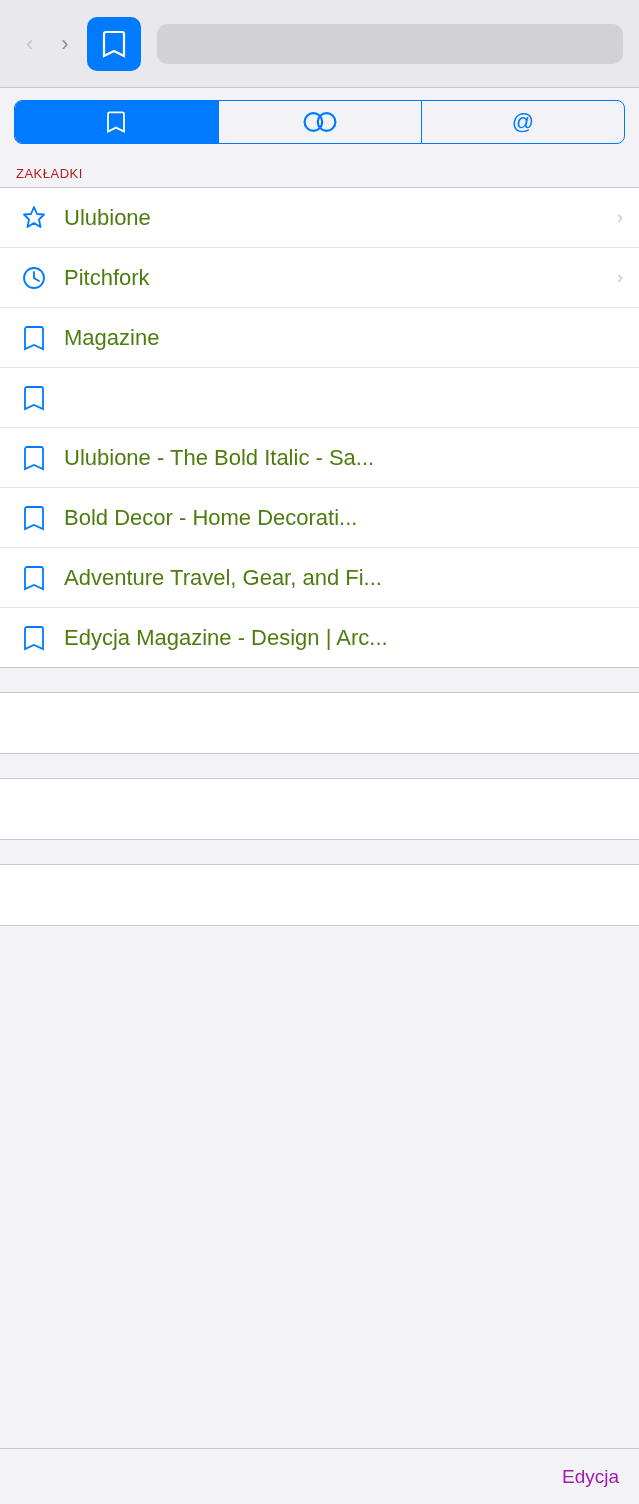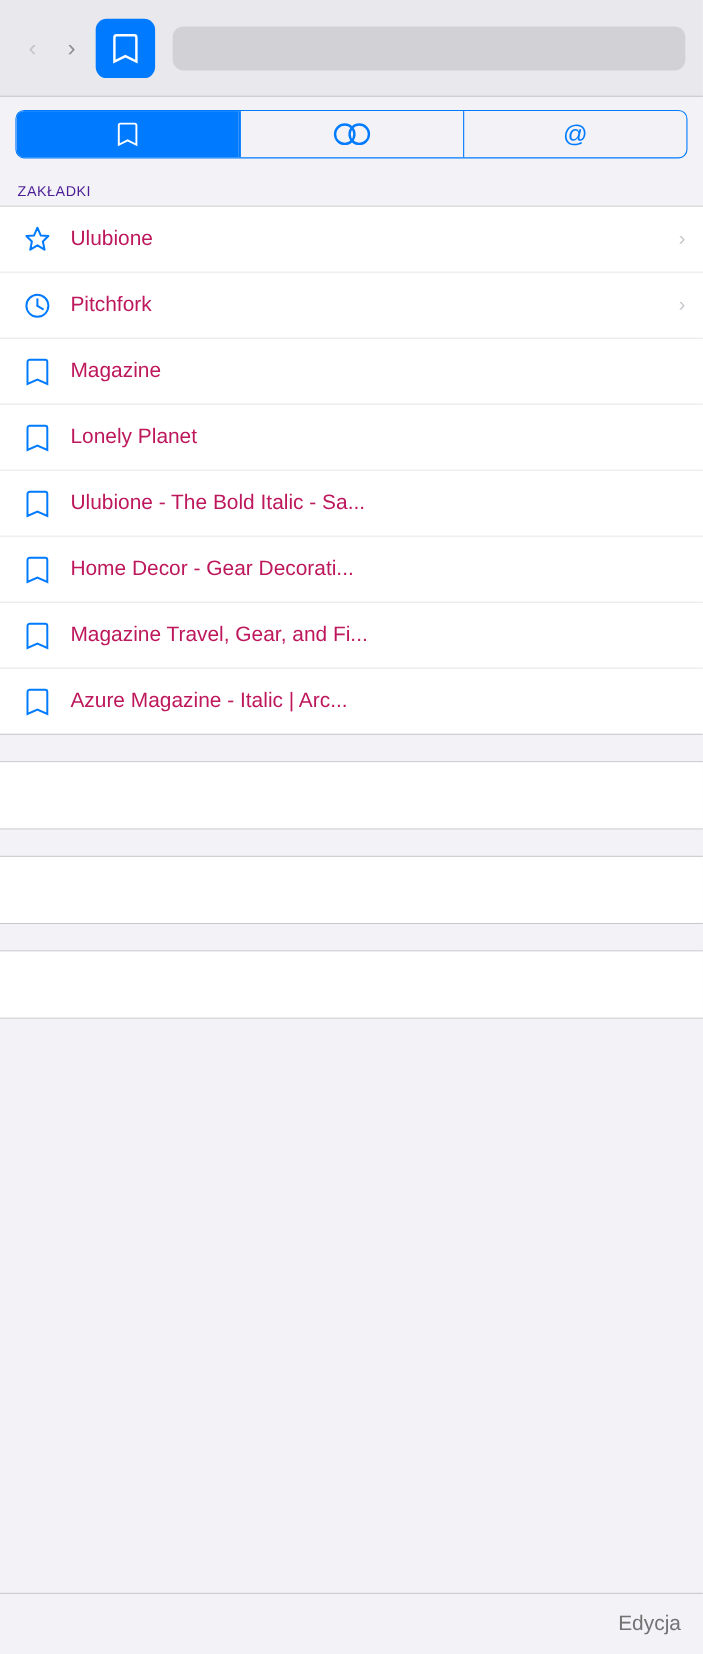--- a/index.html
+++ b/index.html
@@ -91,21 +91,21 @@
       color: #007aff;
     }
 
     .segment-divider {
       width: 1.5px;
       background-color: #007aff;
     }
 
     
     .section-label {
-      color: #4c1d95;
+      color: #b91c1c;
       font-size: 13px;
       font-weight: 400;
       letter-spacing: 0.5px;
       padding: 10px 16px 6px 16px;
       text-transform: uppercase;
     }
 
     
     .bookmark-list {
       background-color: white;
@@ -138,22 +138,22 @@
       margin-right: 12px;
     }
 
     .item-icon svg {
       width: 26px;
       height: 26px;
     }
 
     .item-label {
       flex: 1;
-      font-size: 19px;
-      color: #be185d;
+      font-size: 22px;
+      color: #4d7c0f;
       white-space: nowrap;
       overflow: hidden;
       text-overflow: ellipsis;
     }
 
     .item-chevron {
       color: #c7c7cc;
       font-size: 18px;
       margin-left: 8px;
     }
@@ -185,21 +185,21 @@
       height: 56px;
       background-color: #f2f2f7;
       border-top: 1px solid #c8c8cc;
       display: flex;
       align-items: center;
       justify-content: flex-end;
       padding: 0 20px;
     }
 
     .edit-button {
-      color: #737373;
+      color: #a21caf;
       font-size: 19px;
       cursor: pointer;
     }
   </style>
 </head>
 <body>
 
 <div class="top-bar">
   <span class="nav-arrow disabled">‹</span>
   <span class="nav-arrow">›</span>
@@ -264,57 +264,56 @@
     </div>
     <span class="item-label">Magazine</span>
   </div>
 
   <div class="bookmark-item">
     <div class="item-icon">
       <svg viewBox="0 0 26 26" fill="none" xmlns="http://www.w3.org/2000/svg">
         <path d="M4 4C4 2.9 4.9 2 6 2H20C21.1 2 22 2.9 22 4V24L13 20L4 24V4Z" stroke="#007aff" stroke-width="1.8" fill="none"></path>
       </svg>
     </div>
-    <span class="item-label">Lonely Planet</span>
   </div>
 
   <div class="bookmark-item">
     <div class="item-icon">
       <svg viewBox="0 0 26 26" fill="none" xmlns="http://www.w3.org/2000/svg">
         <path d="M4 4C4 2.9 4.9 2 6 2H20C21.1 2 22 2.9 22 4V24L13 20L4 24V4Z" stroke="#007aff" stroke-width="1.8" fill="none"></path>
       </svg>
     </div>
     <span class="item-label">Ulubione - The Bold Italic - Sa...</span>
   </div>
 
   <div class="bookmark-item">
     <div class="item-icon">
       <svg viewBox="0 0 26 26" fill="none" xmlns="http://www.w3.org/2000/svg">
         <path d="M4 4C4 2.9 4.9 2 6 2H20C21.1 2 22 2.9 22 4V24L13 20L4 24V4Z" stroke="#007aff" stroke-width="1.8" fill="none"></path>
       </svg>
     </div>
-    <span class="item-label">Home Decor - Gear Decorati...</span>
-  </div>
-
-  <div class="bookmark-item">
-    <div class="item-icon">
-      <svg viewBox="0 0 26 26" fill="none" xmlns="http://www.w3.org/2000/svg">
-        <path d="M4 4C4 2.9 4.9 2 6 2H20C21.1 2 22 2.9 22 4V24L13 20L4 24V4Z" stroke="#007aff" stroke-width="1.8" fill="none"></path>
-      </svg>
-    </div>
-    <span class="item-label">Magazine Travel, Gear, and Fi...</span>
-  </div>
-
-  <div class="bookmark-item">
-    <div class="item-icon">
-      <svg viewBox="0 0 26 26" fill="none" xmlns="http://www.w3.org/2000/svg">
-        <path d="M4 4C4 2.9 4.9 2 6 2H20C21.1 2 22 2.9 22 4V24L13 20L4 24V4Z" stroke="#007aff" stroke-width="1.8" fill="none"></path>
-      </svg>
-    </div>
-    <span class="item-label">Azure Magazine - Italic | Arc...</span>
+    <span class="item-label">Bold Decor - Home Decorati...</span>
+  </div>
+
+  <div class="bookmark-item">
+    <div class="item-icon">
+      <svg viewBox="0 0 26 26" fill="none" xmlns="http://www.w3.org/2000/svg">
+        <path d="M4 4C4 2.9 4.9 2 6 2H20C21.1 2 22 2.9 22 4V24L13 20L4 24V4Z" stroke="#007aff" stroke-width="1.8" fill="none"></path>
+      </svg>
+    </div>
+    <span class="item-label">Adventure Travel, Gear, and Fi...</span>
+  </div>
+
+  <div class="bookmark-item">
+    <div class="item-icon">
+      <svg viewBox="0 0 26 26" fill="none" xmlns="http://www.w3.org/2000/svg">
+        <path d="M4 4C4 2.9 4.9 2 6 2H20C21.1 2 22 2.9 22 4V24L13 20L4 24V4Z" stroke="#007aff" stroke-width="1.8" fill="none"></path>
+      </svg>
+    </div>
+    <span class="item-label">Edycja Magazine - Design | Arc...</span>
   </div>
 
 </div>
 
 <div class="empty-section" style="margin-top: 24px;">
   <div class="empty-row"></div>
 </div>
 
 <div class="empty-section" style="margin-top: 24px;">
   <div class="empty-row"></div>

